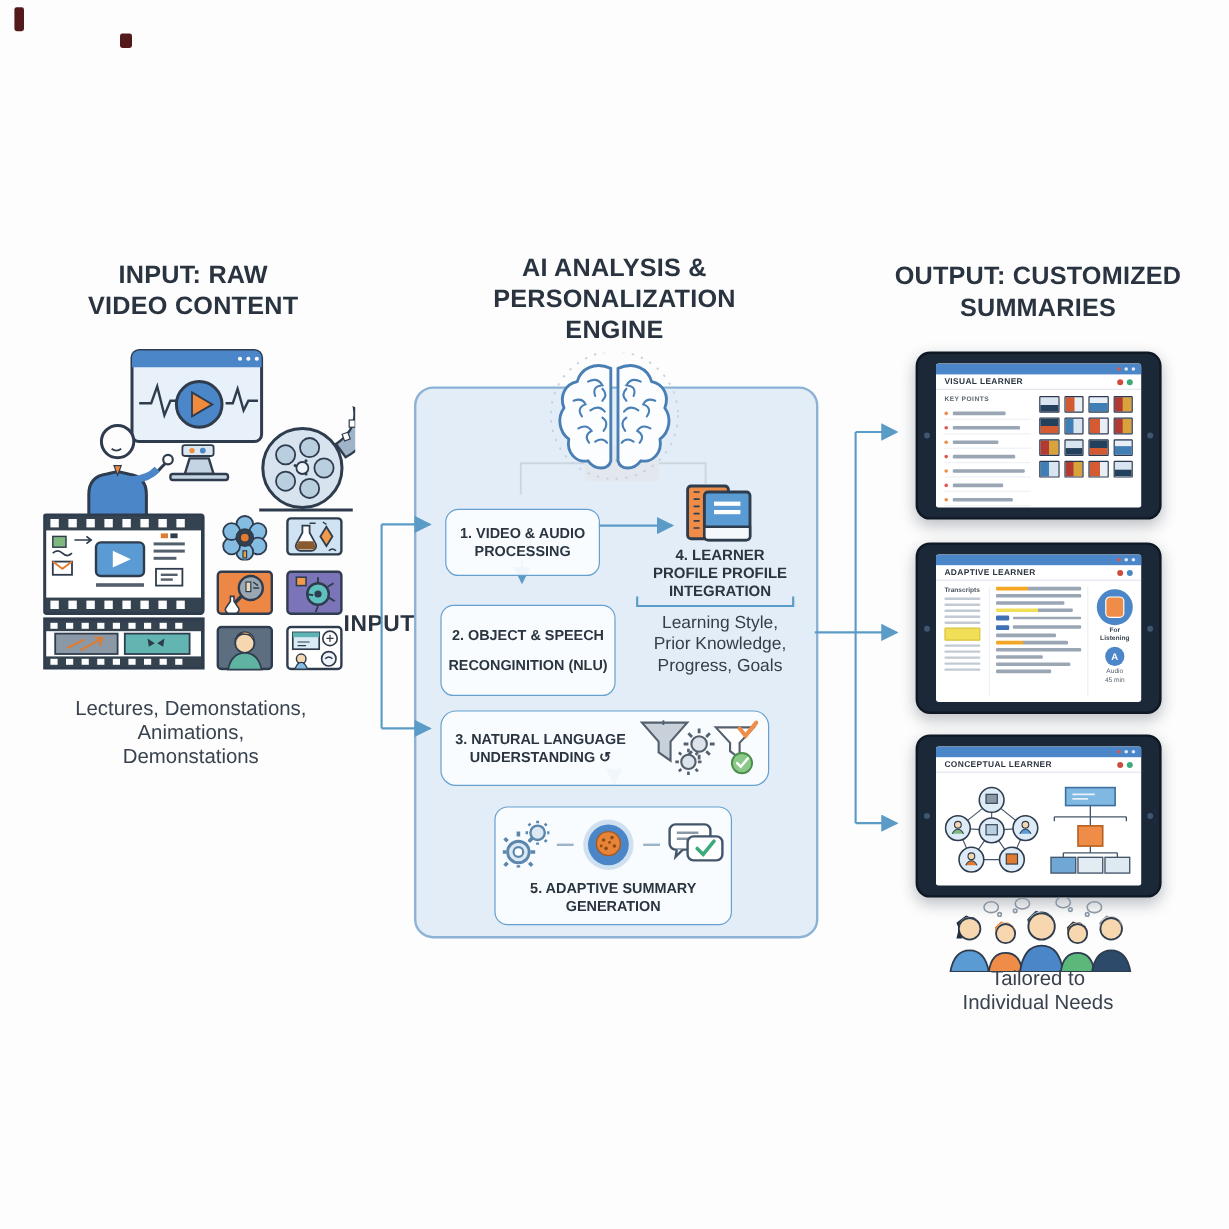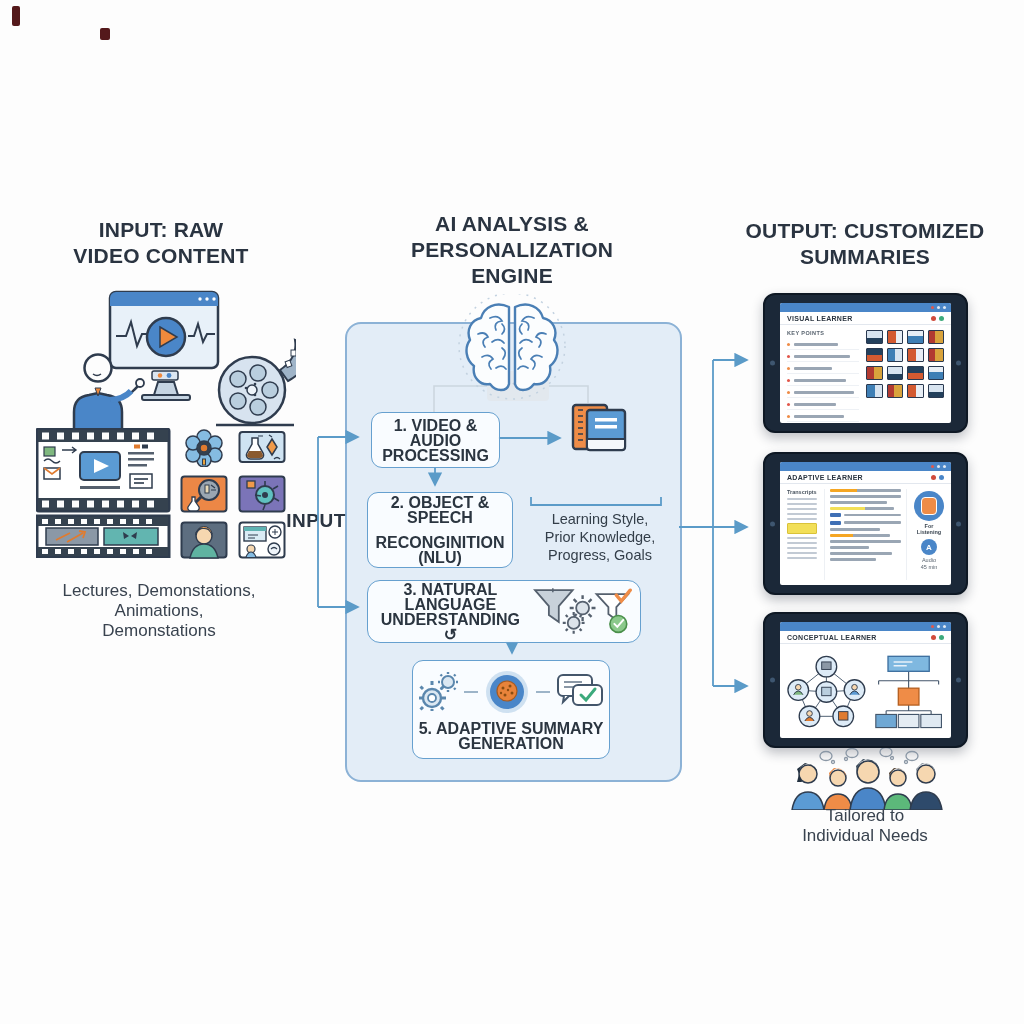--- a/index.html
+++ b/index.html
@@ -7,22 +7,22 @@
           font-family:"Liberation Sans",sans-serif;color:#2a3441;}
   .abs{position:absolute;}
   
   .ttl{position:absolute;font-weight:700;font-size:21px;line-height:26px;letter-spacing:.2px;
        text-align:center;color:#2a3441;}
   .cap{position:absolute;font-size:17px;line-height:20px;text-align:center;color:#39434f;}
   
   #engine{position:absolute;left:345px;top:322px;width:333px;height:456px;background:#e3edf7;
           border:2px solid #8cb2d6;border-radius:16px;z-index:0;}
   .pbox{position:absolute;background:rgba(250,253,255,.94);border:1.6px solid #66a0cf;border-radius:11px;
-        color:#2b3540;font-weight:700;font-size:16px;line-height:15px;text-align:center;
-        display:flex;flex-direction:column;justify-content:center;z-index:2;}
+        color:#2b3540;font-weight:700;font-size:12px;line-height:15px;text-align:center;
+        display:flex;flex-direction:column;justify-content:center;z-index:2;margin-top:12px;}
   #connectors{position:absolute;left:0;top:0;z-index:1;pointer-events:none;}
   .minittl{position:absolute;font-weight:700;font-size:12.5px;line-height:15px;text-align:center;color:#2b3540;z-index:2;}
   .minidetail{position:absolute;font-size:14.5px;line-height:18px;text-align:center;color:#333e49;z-index:2;}
   #input-label{position:absolute;left:278px;top:510px;width:76px;font-weight:700;font-size:19px;
                letter-spacing:.5px;text-align:center;color:#2a3441;}
   .rowicons{display:flex;align-items:center;justify-content:center;gap:6px;}
   .dash{width:14px;height:0;border-top:2px solid #9db4c8;}
   
   .tablet{position:absolute;left:763px;width:205px;background:#1b2838;border:2px solid #0e1824;
           border-radius:12px;box-shadow:0 5px 12px rgba(20,30,45,.28);padding:8px 15px;box-sizing:border-box;}
@@ -412,20 +412,25 @@
 
   <svg class="abs" style="left:571px;top:401px;z-index:2;" width="58" height="52" viewBox="0 0 58 52">
     <rect x="2" y="4" width="34" height="44" rx="3" fill="#ef8c47" stroke="#2f3c4e" stroke-width="2.4"></rect>
     <path d="M7,9 h5 M7,15 h5 M7,21 h5 M7,27 h5 M7,33 h5 M7,39 h5" stroke="#2f3c4e" stroke-width="1.4"></path>
     <rect x="16" y="9" width="38" height="40" rx="3" fill="#5b9bd4" stroke="#2f3c4e" stroke-width="2.4"></rect>
     <rect x="24" y="17" width="22" height="3.5" fill="#fff"></rect>
     <rect x="24" y="24" width="22" height="3.5" fill="#fff"></rect>
     <path d="M16,38 h38 v8 a3,3 0 0 1 -3,3 h-32 a3,3 0 0 1 -3,-3 z" fill="#f4f8fb" stroke="#2f3c4e" stroke-width="2"></path>
   </svg>
 
+  <div class="minittl" style="left:520px;top:456px;width:160px;">
+    <div>4. LEARNER</div>
+    <div>PROFILE PROFILE</div>
+    <div>INTEGRATION</div>
+  </div>
   <div class="minidetail" style="left:520px;top:510px;width:160px;">
     <div>Learning Style,</div>
     <div>Prior Knowledge,</div>
     <div>Progress, Goals</div>
   </div>
 
   <div id="input-label">INPUT</div>
 
   <div class="ttl" style="left:725px;top:218px;width:280px;">
     <div>OUTPUT: CUSTOMIZED</div>

